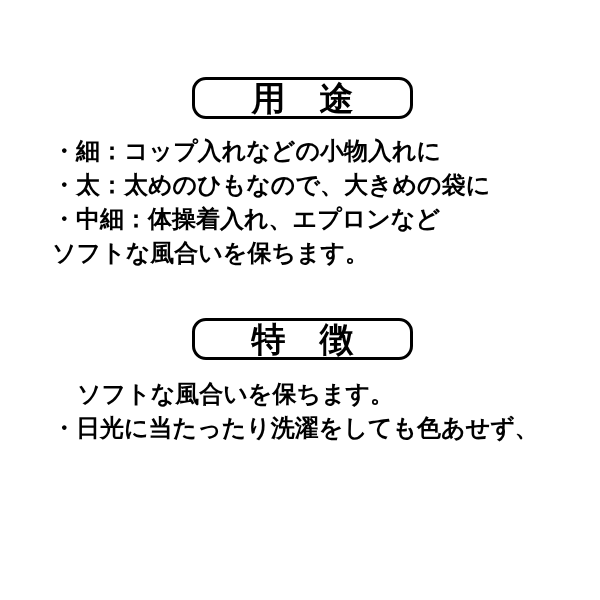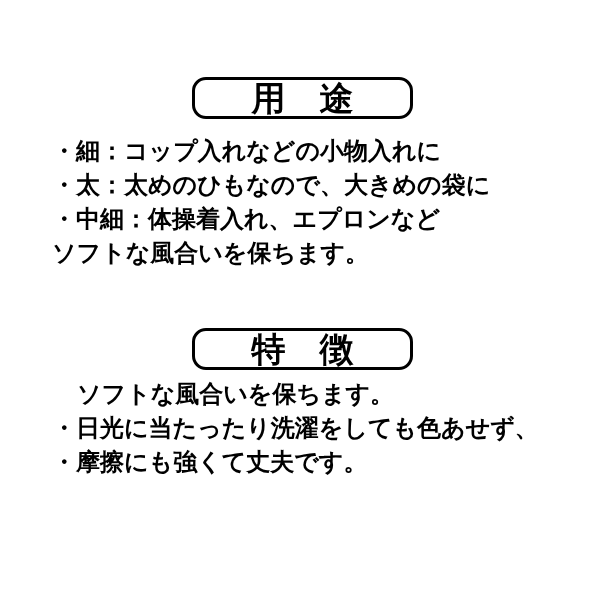--- a/index.html
+++ b/index.html
@@ -28,21 +28,21 @@
     height: 42px;
     box-sizing: border-box;
     border: 3px solid var(--fg);
     border-radius: 14px;
     background: var(--bg);
     display: flex;
     align-items: center;
     justify-content: center;
   }
   .usage-heading { top: 77px; }
-  .features-heading { top: 328px; }
+  .features-heading { top: 318px; }
   .heading-text {
     font-size: 34px;
     line-height: 1;
     white-space: nowrap;
   }
   .text-block {
     position: absolute;
     left: 52px;
     right: 20px;
     font-size: 24px;
@@ -73,16 +73,15 @@
     <div class="line">ソフトな風合いを保ちます。</div>
   </div>
 
   <div class="heading-box features-heading">
     <span class="heading-text">特　徴</span>
   </div>
 
   <div class="text-block features-text">
     <div class="line indent">ソフトな風合いを保ちます。</div>
     <div class="line">・日光に当たったり洗濯をしても色あせず、</div>
-    <div class="line">・摩擦にも強くて丈夫です。</div>
   </div>
 
 </div>
 
 </body></html>

